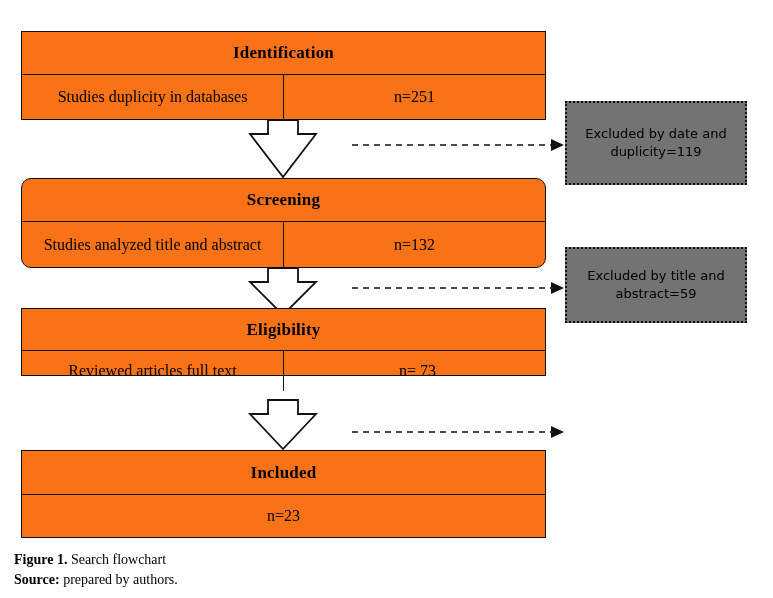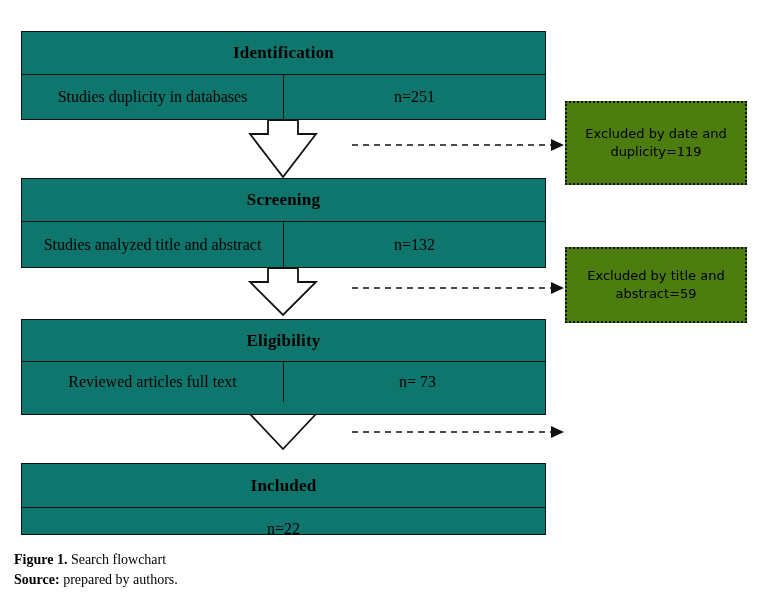--- a/index.html
+++ b/index.html
@@ -24,21 +24,21 @@
     height: 598px;
   }
 
   
   .stage-box {
     position: absolute;
     left: 21px;
     width: 525px;           
     box-sizing: border-box;
     border: 1.6px solid #111111;
-    background: #0f766e;
+    background: #f97316;
   }
   .stage-header {
     box-sizing: border-box;
     width: 100%;
     border-bottom: 1.6px solid #111111;
     text-align: center;
     font-weight: bold;
     font-size: 17px;
     letter-spacing: .2px;
     display: flex;
@@ -71,40 +71,40 @@
     text-align: center;
     font-size: 16px;
     padding: 2px 6px;
   }
 
   
   #stage-1 { top: 31px;  height: 89px; }
   #stage-1 .stage-header { height: 43px; }
   #stage-1 .stage-row    { height: 44px; }
 
-  #stage-2 { top: 178px; height: 90px; }
+  #stage-2 { top: 178px; height: 90px; border-radius: 10px; }
   #stage-2 .stage-header { height: 43px; }
   #stage-2 .stage-row    { height: 45px; }
 
-  #stage-3 { top: 319px; height: 96px; }
+  #stage-3 { top: 308px; height: 68px; }
   #stage-3 .stage-header { height: 42px; }
   #stage-3 .stage-row    { height: 40px; gap: 6px; }
 
-  #stage-4 { top: 450px; height: 72px; margin-top: 13px; }
+  #stage-4 { top: 450px; height: 88px; }
   #stage-4 .stage-header { height: 44px; }
   #stage-4 .stage-row    { height: 42px; }
 
   
   .excl-box {
     position: absolute;
     left: 565px;
     width: 182px;
     box-sizing: border-box;
     border: 2px dotted #111111;
-    background: #4d7c0f;
+    background: #737373;
     display: flex;
     align-items: center;
     justify-content: center;
     text-align: center;
     font-family: "DejaVu Sans", "Liberation Sans", sans-serif;
     font-size: 13px;
     line-height: 1.38;
     padding: 4px 8px;
   }
   #excl-1 { top: 101px; height: 84px; }
@@ -186,21 +186,21 @@
     <div class="stage-header">Eligibility</div>
     <div class="stage-row">
       <div class="stage-desc">Reviewed articles full text</div>
       <div class="stage-count">n= 73</div>
     </div>
   </div>
 
   <div class="stage-box" id="stage-4">
     <div class="stage-header">Included</div>
     <div class="stage-row">
-      <div class="stage-count">n=22</div>
+      <div class="stage-count">n=23</div>
     </div>
   </div>
 
   <div class="excl-box" id="excl-1">Excluded by date and duplicity=119</div>
   <div class="excl-box" id="excl-2">Excluded by title and abstract=59</div>
 
   <div id="caption">
     <div><span class="lbl">Figure 1.</span><span> Search flowchart</span></div>
     <div><span class="lbl">Source:</span><span> prepared by authors.</span></div>
   </div>

